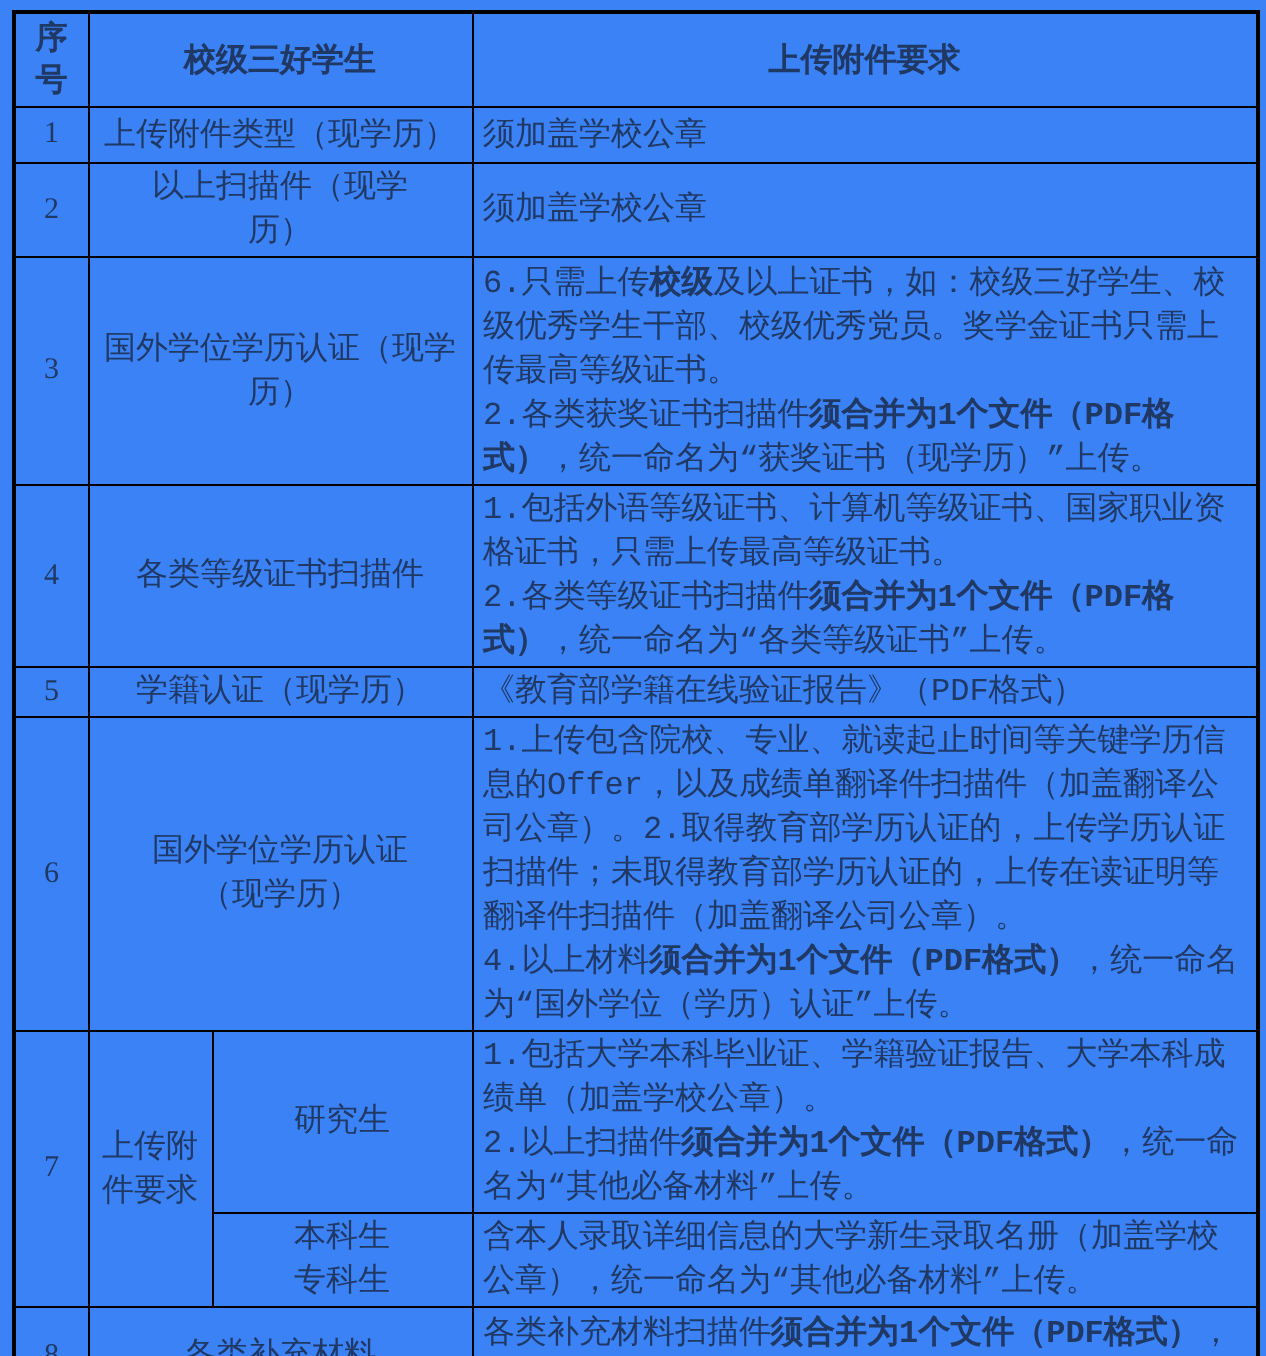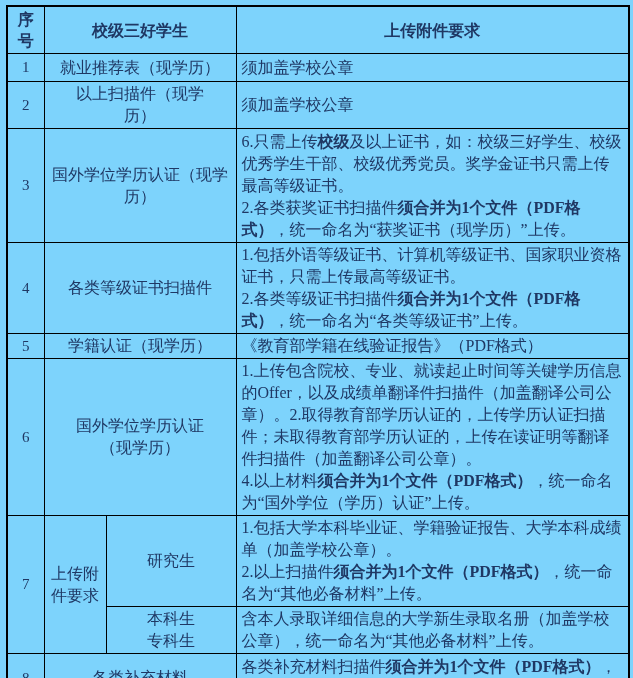--- a/index.html
+++ b/index.html
@@ -8,21 +8,21 @@
     background: #ffffff;
     width: 633px;
     height: 678px;
     font-family: "Liberation Serif", "DejaVu Serif", serif;
   }
   .page {
     box-sizing: border-box;
     width: 633px;
     height: 678px;
     padding: 5px 5px 0 6px;
-    background: #7dd3fc;
+    background: #3b82f6;
   }
   table.req-table {
     border-collapse: collapse;
     table-layout: fixed;
     width: 622px;
     border: 2px solid #000;
     color: #1f3864;
   }
   .req-table th, .req-table td {
     border: 1px solid #000;
@@ -47,20 +47,21 @@
     font-size: 16px;
     line-height: 22px;
     white-space: pre-line;
     padding: 1px 3px;
   }
   td.cell-req {
     font-size: 16px;
     line-height: 22px;
     text-align: left;
     padding: 1px 4px 1px 5px;
+    font-family: Liberation Mono, monospace;
   }
   td.cell-req .para { margin: 0; }
   .b { font-weight: bold; }
 </style>
 </head>
 <body>
 
 <div class="page">
   <table class="req-table">
     <colgroup>
@@ -72,21 +73,21 @@
     <thead>
       <tr style="height:41px">
         <th>序号</th>
         <th colspan="2">校级三好学生</th>
         <th>上传附件要求</th>
       </tr>
     </thead>
     <tbody>
         <tr style="height: 28px;">
           <td class="cell-num">1</td>
-          <td class="cell-type" colspan="2">就业推荐表（现学历）</td>
+          <td class="cell-type" colspan="2">上传附件类型（现学历）</td>
           <td class="cell-req">
             <div class="para"><span>须加盖学校公章</span></div>
           </td>
         </tr>
         <tr style="height: 44px;">
           <td class="cell-num">2</td>
           <td class="cell-type" colspan="2">以上扫描件（现学
 历）</td>
           <td class="cell-req">
             <div class="para"><span>须加盖学校公章</span></div>

